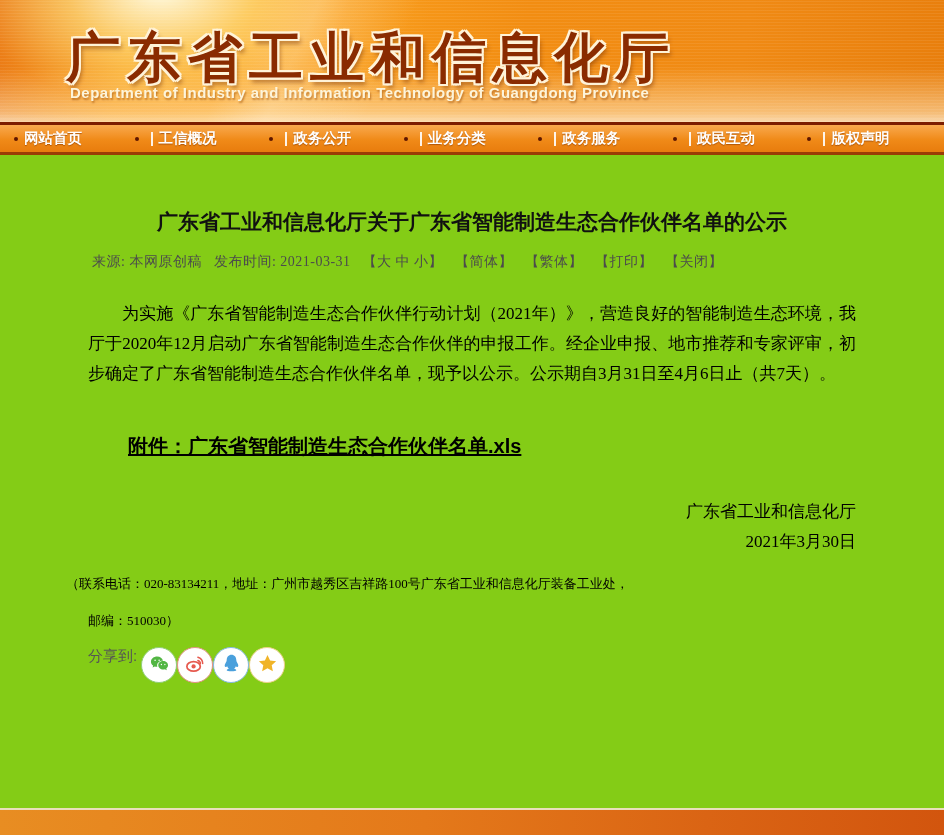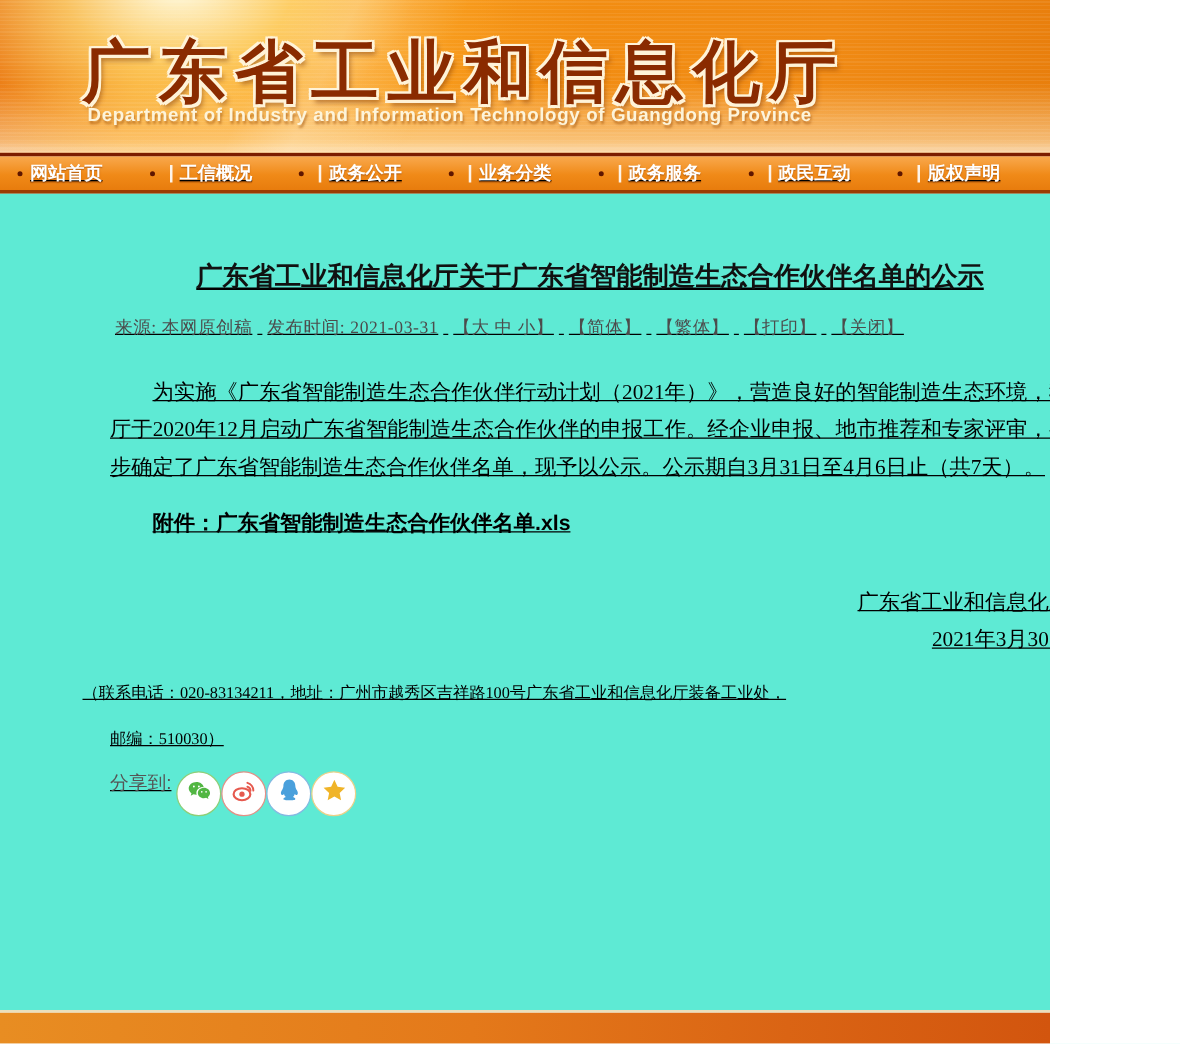--- a/index.html
+++ b/index.html
@@ -1,17 +1,17 @@
 <!DOCTYPE html>
 <html><head>
 <meta charset="utf-8">
 <style>
   * { margin:0; padding:0; box-sizing:border-box; }
   html,body { width:944px; background:#ffffff; font-family:"Liberation Serif", serif; }
-  .page { width:840px; height:835px; position:relative; overflow:hidden; background:#fff;text-decoration:underline; }
+  .page { width:944px; height:835px; position:relative; overflow:hidden; background:#fff; }
 
   
   .banner{
     height:122px; position:relative; overflow:hidden;
     background:
       linear-gradient(115deg, rgba(255,255,255,0) 26%, rgba(255,255,255,0.22) 32%, rgba(255,255,255,0) 42%),
       radial-gradient(ellipse 420px 260px at 17% -8%, rgba(255,255,235,0.95) 0%, rgba(255,230,140,0.65) 22%, rgba(255,180,60,0.25) 45%, rgba(255,160,40,0) 65%),
       linear-gradient(to bottom, rgba(255,240,210,0) 55%, rgba(255,236,200,0.55) 92%, rgba(255,244,224,0.75) 100%),
       linear-gradient(100deg, #e4690b 0%, #f7960f 14%, #fba11d 30%, #f28d12 55%, #f08a14 78%, #e87e0c 100%);
   }
@@ -52,40 +52,40 @@
     flex:1 1 auto; text-align:left;
     font-family:"Liberation Sans", sans-serif;
     font-size:14.5px; font-weight:bold; color:#ffffff;
     text-shadow:0 1px 1px rgba(140,60,0,0.65);
     cursor:pointer; white-space:nowrap; padding:4px 0;
   }
   .nav-dot{ width:4px; height:4px; border-radius:50%; background:#5e1600; flex:0 0 auto; margin:0 6px; }
   .nav-pipe{ width:2px; height:14px; background:#ffffff; opacity:0.9; flex:0 0 auto; margin:0 6px; }
 
   
-  .content{ width:944px; height:653px; background:#5eead4; padding:52px 88px 0 88px; }
+  .content{ width:944px; height:653px; background:#84cc16; padding:52px 88px 0 88px; }
   .article-title{
     text-align:center; font-family:"Liberation Sans", sans-serif;
     font-size:21px; font-weight:bold; color:#111; line-height:30px;
   }
   .meta{
     margin-top:16px; text-align:left;
     font-size:14px; color:#4c4c4c; letter-spacing:0.5px;
     font-family:"Liberation Serif", serif;
   }
   .meta span{ margin:0 4px; }
   .meta .meta-btn{ cursor:pointer; color:#4c4c4c; }
   .body-text{ margin-top:28px; }
   .body-text p{
     font-size:17px; color:#000; line-height:30px;
     text-indent:2em; text-align:justify;
   }
   .attachment{
-    margin-top:18px; margin-left:2em;
-    font-size:17px; font-weight:bold; color:#000;
+    margin-top:44px; margin-left:2em;
+    font-size:20px; font-weight:bold; color:#000;
     text-decoration:underline; cursor:pointer; display:inline-block;
     font-family:"Liberation Sans", sans-serif;
   }
   .sig-block{ text-align:right; font-size:17px; color:#000; }
   .sig-name{ margin-top:40px; }
   .sig-date{ margin-top:7px; }
   .contact{ margin-top:12px; margin-left:-22px; font-size:13px; color:#000; line-height:37px; }
   .contact .line2{ margin-left:22px; }
 
   

